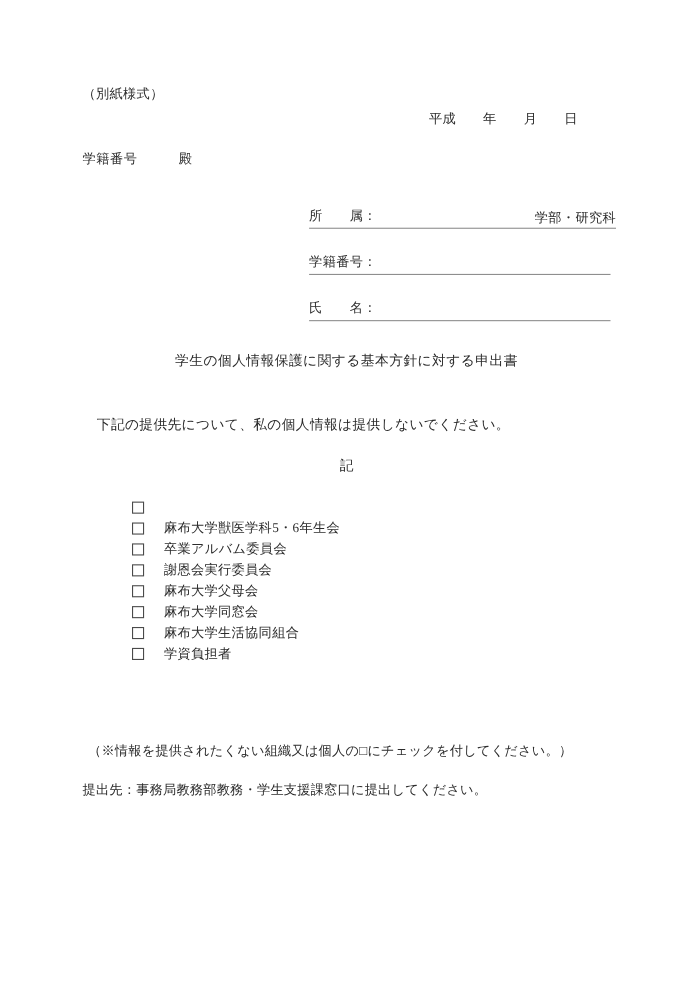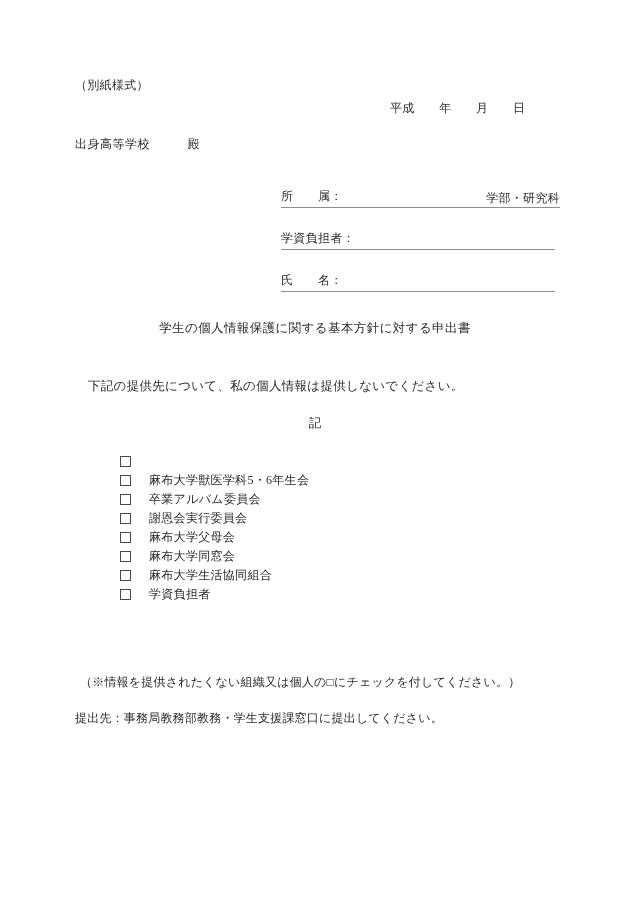--- a/index.html
+++ b/index.html
@@ -158,31 +158,31 @@
 </style>
 </head>
 <body>
 
 <div class="page">
 
   <div class="form-code">（別紙様式）</div>
 
   <div class="date-line">平成　　年　　月　　日</div>
 
-  <div class="addressee">出身高等学校　　　殿</div>
+  <div class="addressee">学籍番号　　　殿</div>
 
   <div class="fields">
 
     <div class="field-row">
       <span class="field-label">所　　属：</span>
       <span class="field-suffix">学部・研究科</span>
     </div>
 
     <div class="field-row short">
-      <span class="field-label">学資負担者：</span>
+      <span class="field-label">学籍番号：</span>
     </div>
 
     <div class="field-row short">
       <span class="field-label">氏　　名：</span>
     </div>
 
   </div>
 
   <div class="doc-title">学生の個人情報保護に関する基本方針に対する申出書</div>
 

